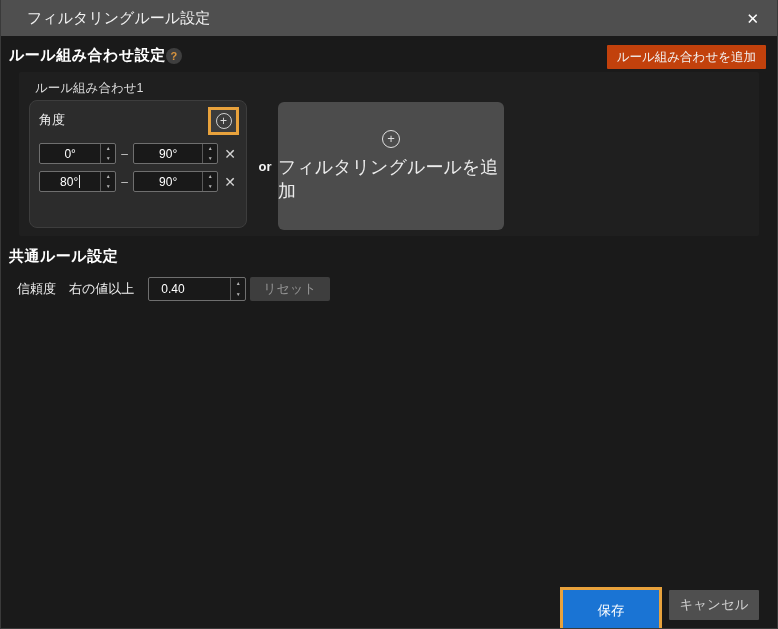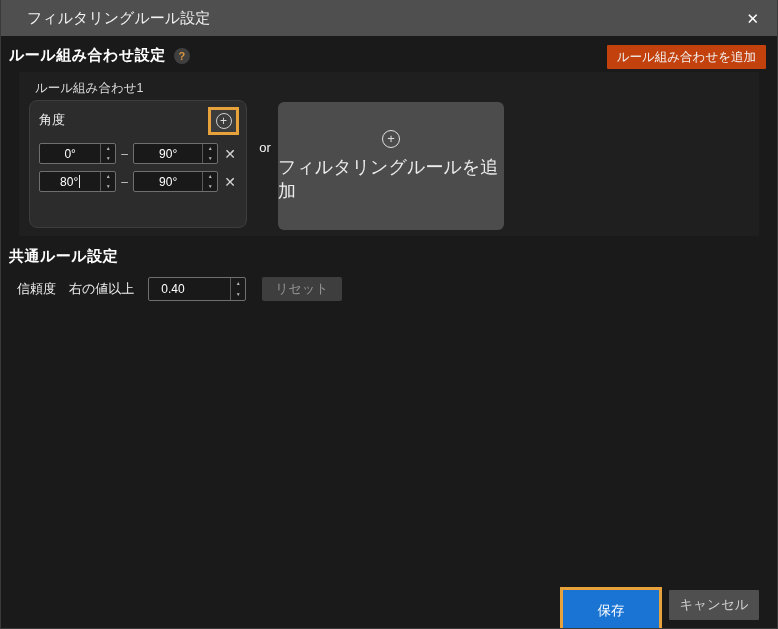--- a/index.html
+++ b/index.html
@@ -18,21 +18,21 @@
     background:#4f4f4f; display:flex; align-items:center; padding:0 14px;
   }
   .titlebar .title { color:#f2f2f2; font-size:15px;margin-left:12px; }
   .close-btn {
     margin-left:auto; color:#ffffff; font-size:15px; line-height:1;
     cursor:default; padding:2px 4px;
   }
 
   
   .section-header {
-    position:absolute; left:8px; display:flex; align-items:center; gap:8px;
+    position:absolute; left:8px; display:flex; align-items:center; 
   }
   .section-header .sec-title { color:#ffffff; font-size:15px; font-weight:bold; letter-spacing:0.5px; }
   .help-badge {
     width:16px; height:16px; border-radius:50%; background:#3f3f3f;
     color:#d9953f; font-size:11px; font-weight:bold;
     display:flex; align-items:center; justify-content:center;
   }
 
   .add-combo-btn {
     position:absolute; top:45px; right:11px; height:24px;
@@ -87,22 +87,22 @@
     display:flex; flex-direction:column;
   }
   .spin-arrows .arr {
     flex:1; display:flex; align-items:center; justify-content:center;
     color:#b5b5b5; font-size:5px; line-height:1;
   }
   .dash { color:#cccccc; font-size:12px; }
   .remove-x { color:#d5d5d5; font-size:14px; line-height:1; padding:0 1px; }
 
   .or-label {
-    position:absolute; left:234px; top:68px; width:24px; text-align:center;
-    color:#f5f5f5; font-size:13px; font-weight:normal;
+    position:absolute; left:234px; top:87px; width:24px; text-align:center;
+    color:#f5f5f5; font-size:13px; font-weight:bold;
   }
 
   .add-rule-card {
     position:absolute; left:259px; top:30px; width:226px; height:128px;
     background:#4c4c4c; border-radius:6px;
     display:flex; flex-direction:column; align-items:center; justify-content:center; gap:7px;
   }
   .add-rule-card .circle-plus { width:18px; height:18px; border-color:#e0e0e0; }
   .add-rule-card .add-rule-text { color:#ececec; font-size:18px; }
 
@@ -110,21 +110,21 @@
   .common-row {
     position:absolute; top:277px; left:16px; height:24px;
     display:flex; align-items:center;
   }
   .common-row .lbl { color:#f0f0f0; font-size:13px; }
   .lbl-conf { margin-right:13px; }
   .lbl-mode { margin-right:14px; }
   .spin-conf { width:98px; height:24px; }
   .spin-conf .spin-value { justify-content:flex-start; padding-left:12px; font-size:12px; }
   .reset-btn {
-    margin-left:16px; height:24px; padding:0 13px;
+    margin-left:4px; height:24px; padding:0 13px;
     background:#3e3e3e; color:#949494; font-size:13px;
     display:flex; align-items:center; border-radius:2px;
   }
 
   
   .save-btn {
     position:absolute; left:559px; top:587px; width:102px; height:47px;
     background:#1a74d4; border:3px solid #e8a23c;
     color:#ffffff; font-size:13.5px;
     display:flex; align-items:center; justify-content:center;

